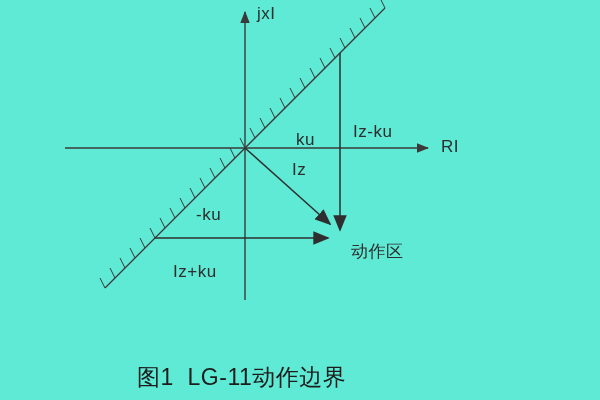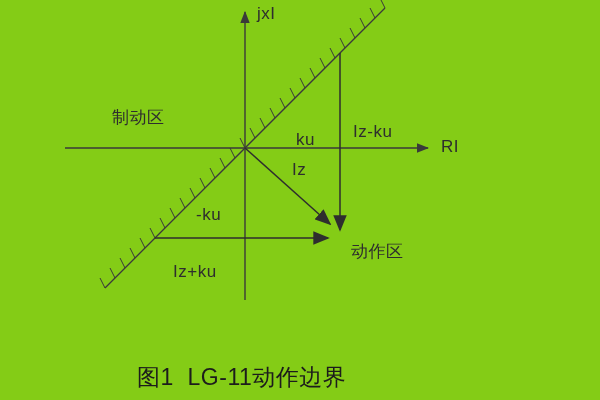--- a/index.html
+++ b/index.html
@@ -1,21 +1,21 @@
 <!DOCTYPE html>
 <html><head>
 <meta charset="utf-8">
 <style>
   html,body{margin:0;padding:0;}
   body{
     width:600px;height:400px;background:#ffffff;
     font-family:"Liberation Sans","DejaVu Sans",sans-serif;
     color:#2e2e2e;overflow:hidden;
   }
-  .canvas{position:relative;width:600px;height:400px;background:#84cc16;}
+  .canvas{position:relative;width:600px;height:400px;background:#5eead4;}
   .canvas svg{position:absolute;left:0;top:0;}
   .lbl{
     position:absolute;font-size:17px;line-height:1.1;
     color:#2e2e2e;white-space:pre;letter-spacing:0.5px;
   }
   .caption{
     position:absolute;left:137px;top:362px;font-size:23px;
     color:#1c1c1c;white-space:pre;letter-spacing:0.5px;
   }
 </style>
@@ -53,21 +53,20 @@
 
     <line x1="245" y1="148" x2="330" y2="224" stroke="#2e2e2e" stroke-width="1.5" marker-end="url(#ahBig)"></line>
 
     <line x1="155" y1="238" x2="328" y2="238" stroke="#2e2e2e" stroke-width="1.5" marker-end="url(#ahBig)"></line>
   </svg>
 
   <div class="lbl" style="left:257px;top:5px;">jxI</div>
 
   <div class="lbl" style="left:441px;top:138px;">RI</div>
 
-  <div class="lbl" style="left:112px;top:109px;">制动区</div>
 
   <div class="lbl" style="left:296px;top:116px;margin-top:15px;">ku</div>
 
   <div class="lbl" style="left:353px;top:123px;">Iz-ku</div>
 
   <div class="lbl" style="left:292px;top:161px;">Iz</div>
 
   <div class="lbl" style="left:196px;top:206px;">-ku</div>
 
   <div class="lbl" style="left:173px;top:263px;">Iz+ku</div>

